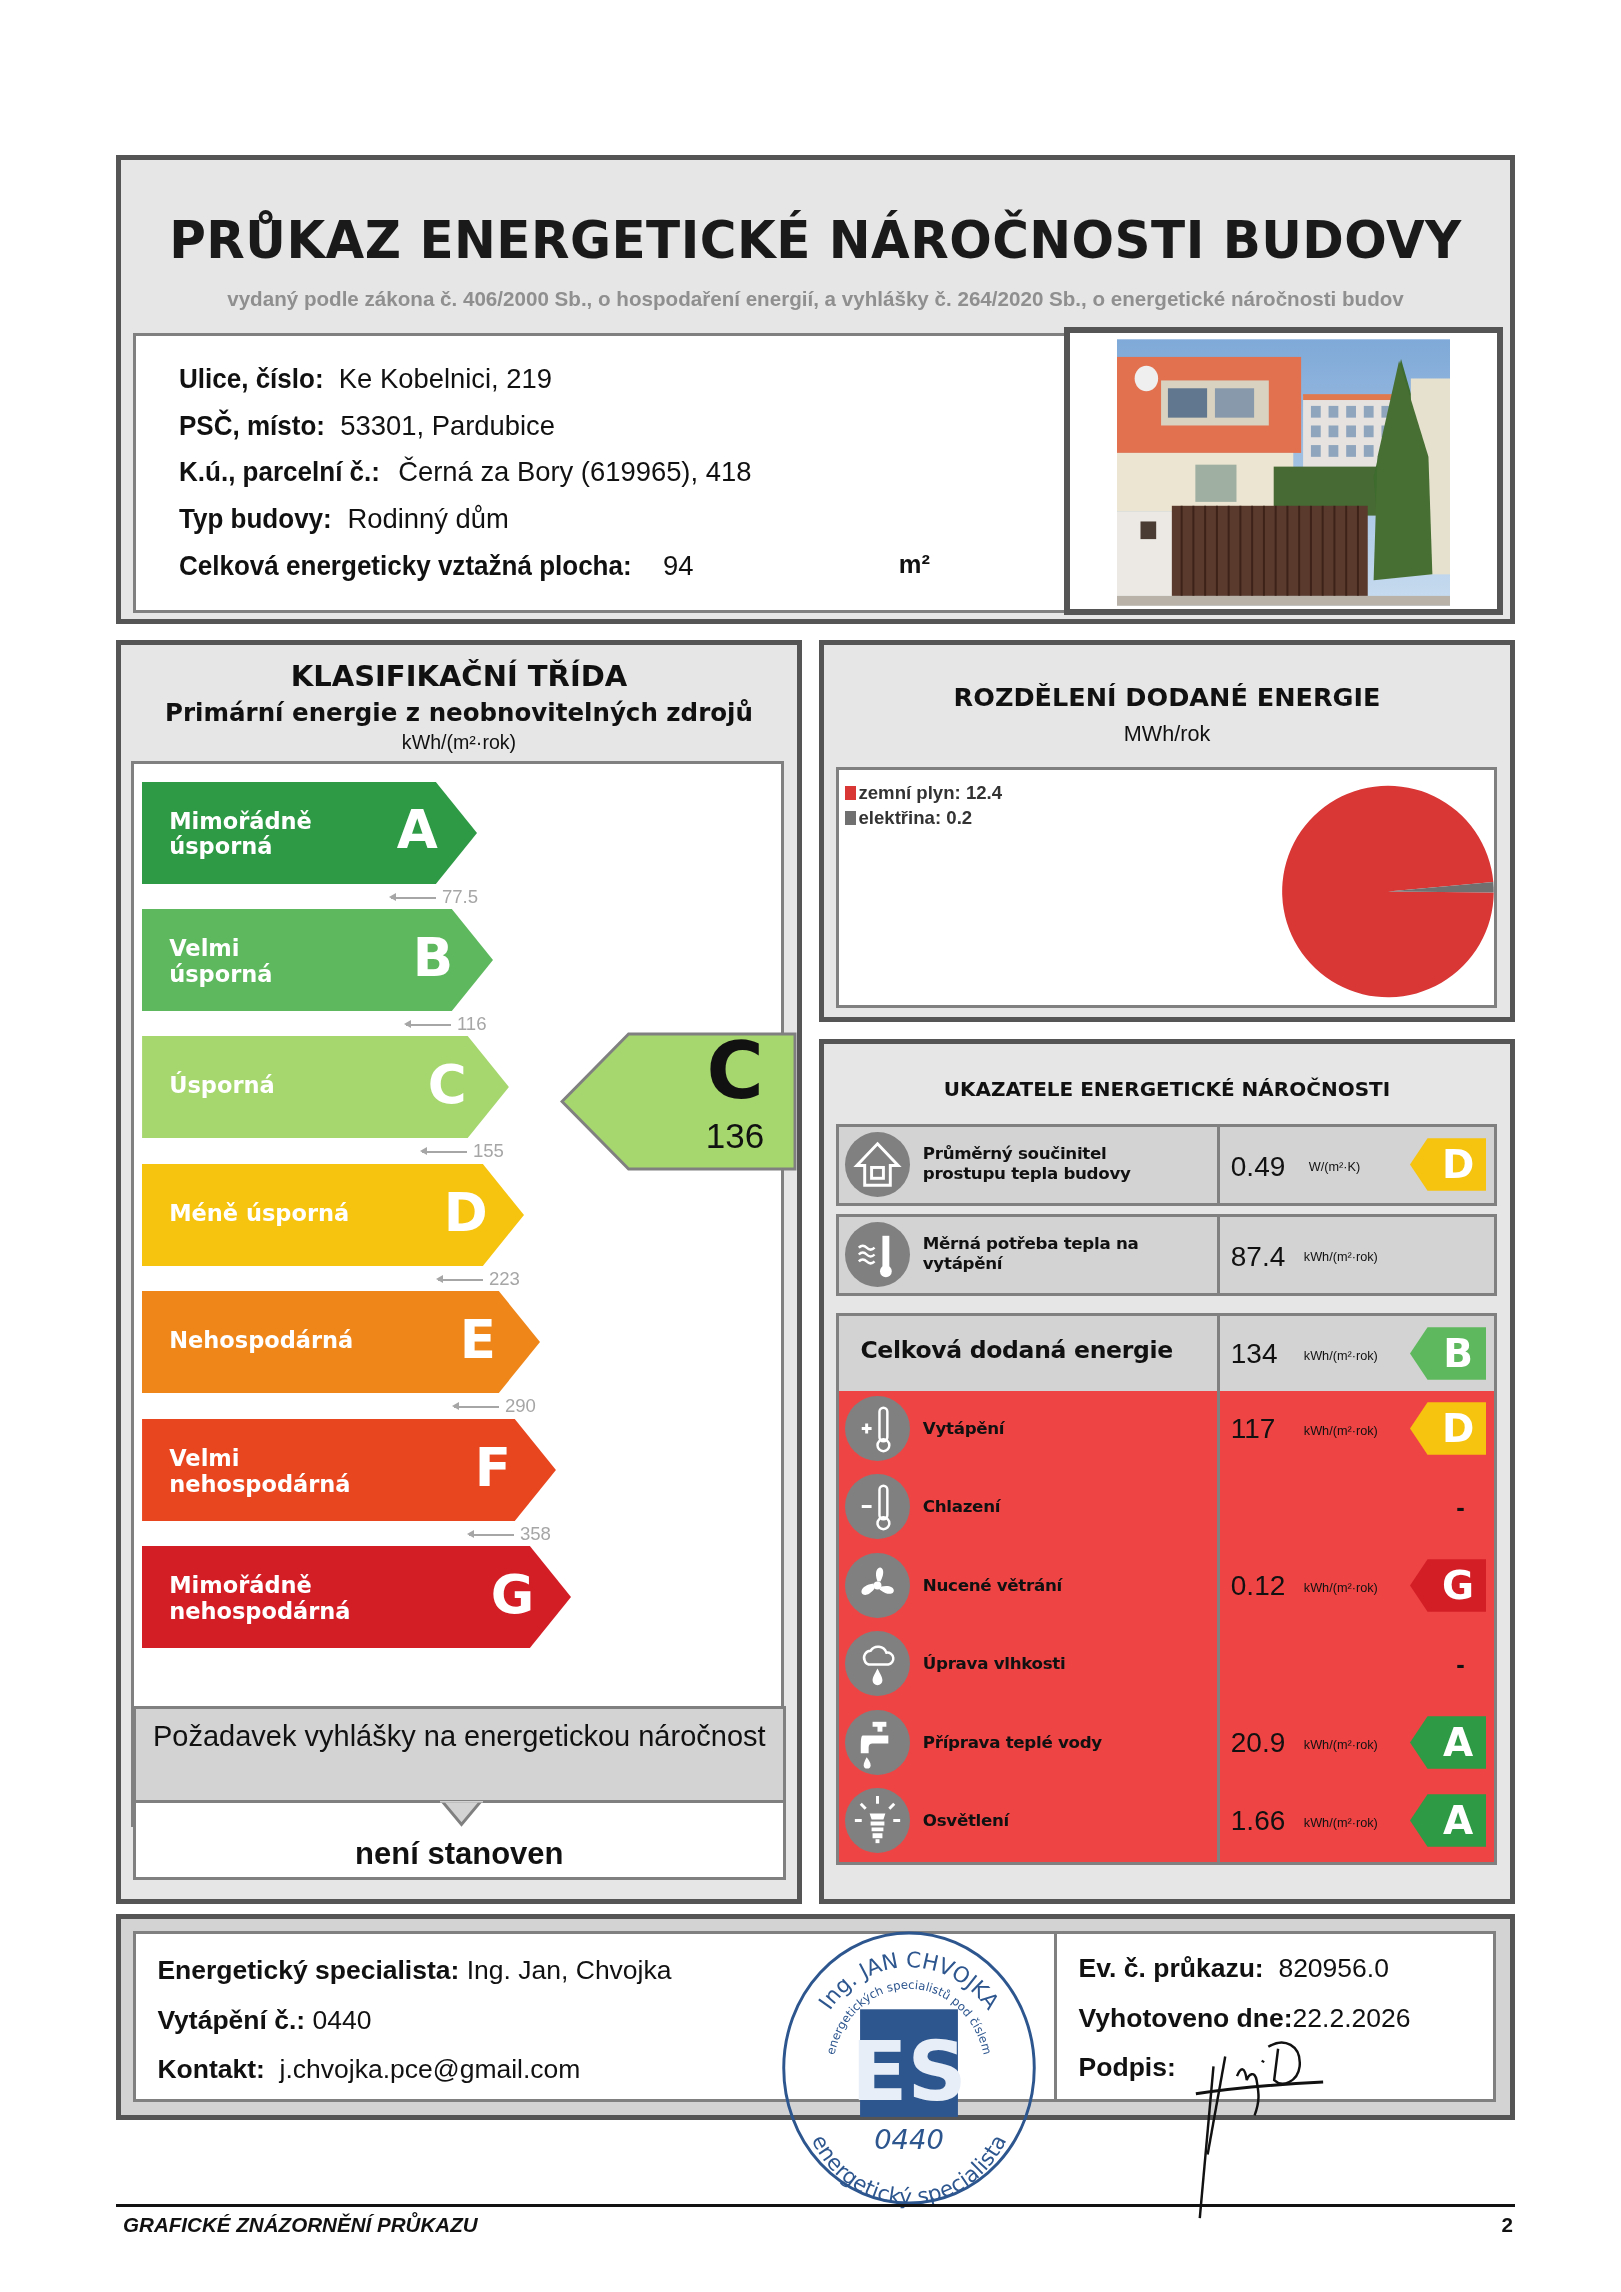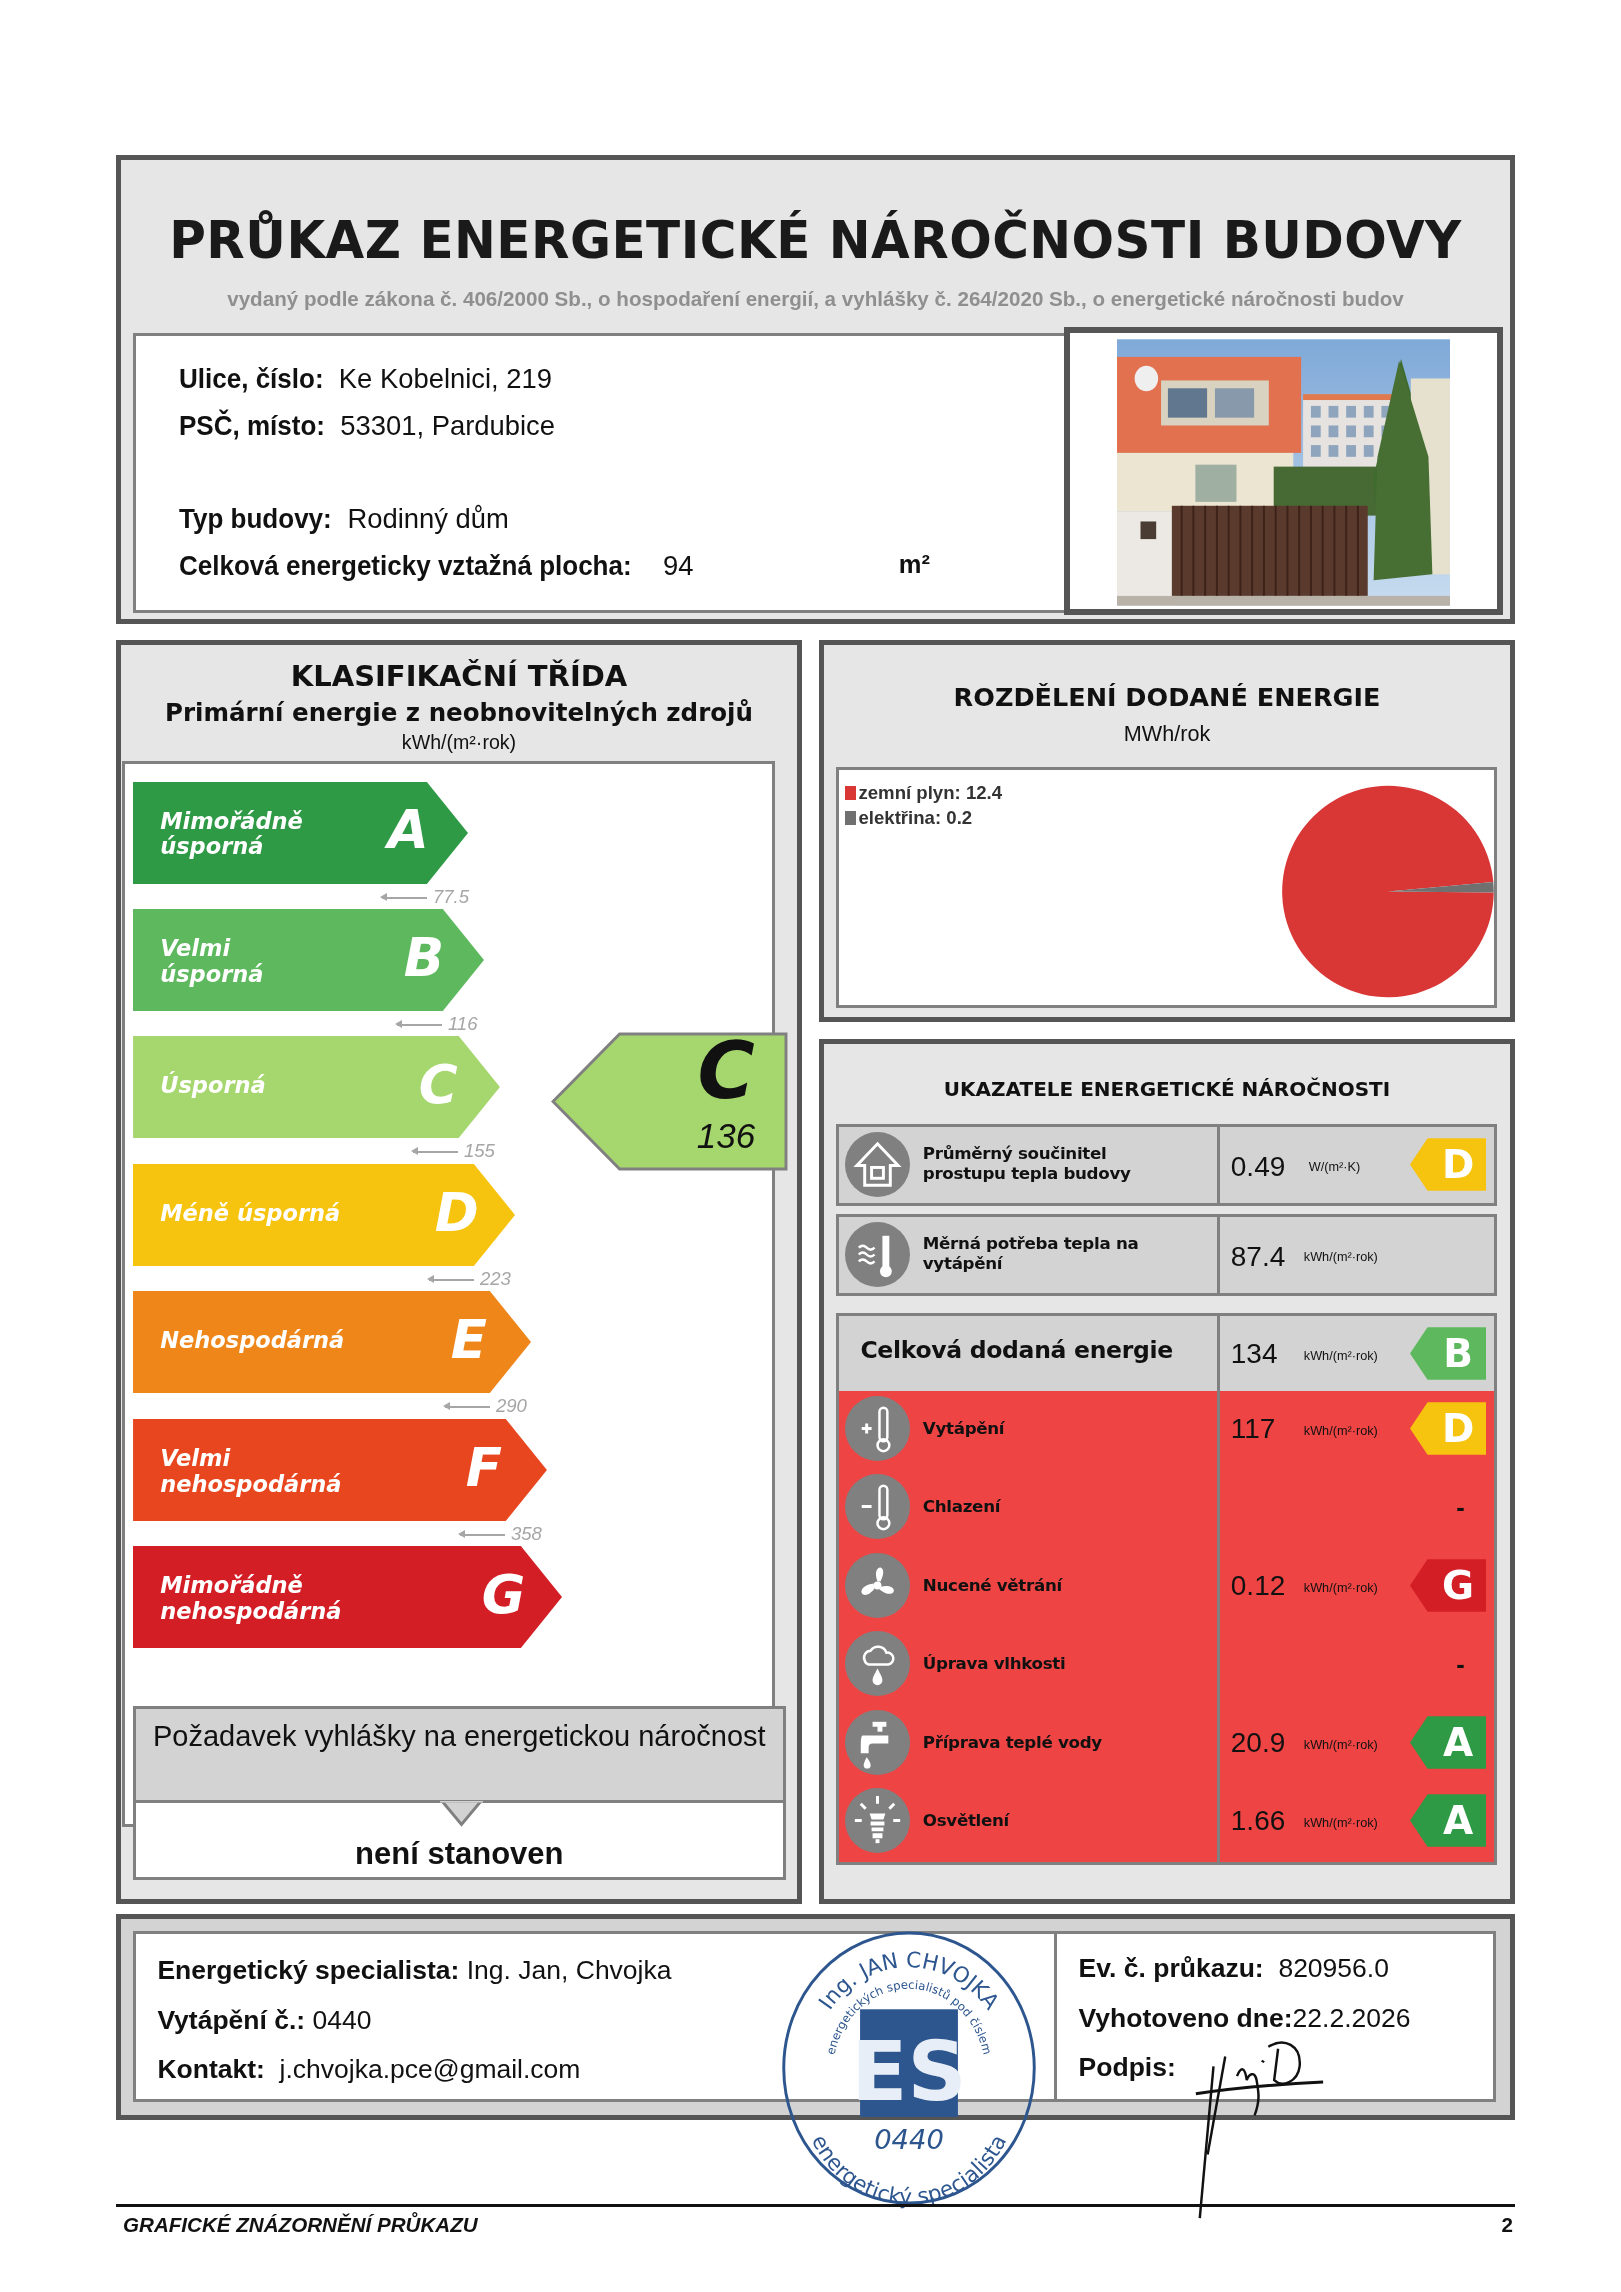--- a/index.html
+++ b/index.html
@@ -17,21 +17,21 @@
   .info-row { position: absolute; left: 43px; font-size: 27.4px; white-space: nowrap; text-align: right; }
   .info-row .lbl { font-weight: bold; transform: scaleX(0.95); display: inline-block; transform-origin: left; }
   .info-row .val { font-weight: normal; margin-left: 7.8px; }
   #area-unit { position: absolute; left: 763px; top: 214px; font-weight: bold; font-size: 25.5px; }
   #photo-box { left: 943px; top: 167px; width: 439px; height: 288px; border: 6.9px solid #555555; background: #fff; }
   #photo { position: absolute; left: 47px; top: 5.9px; width: 333px; height: 267px; overflow: hidden; }
 
   
   #class-panel { left: 116px; top: 640px; width: 686px; height: 1264px; }
   .panel-title { position: absolute; left: 0; right: 0; text-align: center; font-family: "DejaVu Sans", sans-serif; font-weight: 900; color: #111; }
-  #class-scale { left: 1px; top: 116px; width: 653px; height: 1066px; font-style: italic; }
+  #class-scale { left: 10px; top: 116px; width: 653px; height: 1066px; }
   .band { position: absolute; left: 7.8px; height: 100px; }
   .band svg { position: absolute; left: 0; top: 0; overflow: visible; }
   .band-label { position: absolute; left: 27.4px; color: #fff; font-weight: bold; font-size: 22.5px; line-height: 25.5px; font-family: "DejaVu Sans", sans-serif; }
   .band-letter { position: absolute; color: #fff; font-weight: 900; font-size: 53px; font-family: "DejaVu Sans", sans-serif; top: 17.6px; }
   .threshold { position: absolute; color: #a6a6a6; font-size: 18.6px; }
   .threshold .arr { display: inline-block; width: 45px; height: 2px; background: #a6a6a6; vertical-align: middle; position: relative; margin-right: 5.9px; }
   .threshold .arr::before { content: ""; position: absolute; left: -2px; top: -3.9px; border-right: 7.8px solid #a6a6a6; border-top: 4.9px solid transparent; border-bottom: 4.9px solid transparent; }
   #current-class { position: absolute; left: 426px; top: 268px; width: 239px; height: 139px; }
   #current-letter { position: absolute; left: 116px; top: -5.9px; width: 118px; text-align: center; font-family: "DejaVu Sans", sans-serif; font-weight: 900; font-size: 78px; color: #111; }
   #current-value { position: absolute; left: 116px; top: 84px; width: 118px; text-align: center; font-size: 35px; color: #111; }
@@ -79,20 +79,23 @@
 <div class="frame" id="header">
   <div id="title">PRŮKAZ ENERGETICKÉ NÁROČNOSTI BUDOVY</div>
   <div id="subtitle">vydaný podle zákona č. 406/2000 Sb., o hospodaření energií, a vyhlášky č. 264/2020 Sb., o energetické náročnosti budov</div>
 
   <div class="inner" id="info-box">
     <div class="info-row" style="top:27.4px">
       <span class="lbl">Ulice, číslo:</span><span class="val">Ke Kobelnici, 219</span>
     </div>
     <div class="info-row" style="top:74px">
       <span class="lbl">PSČ, místo:</span><span class="val">53301, Pardubice</span>
+    </div>
+    <div class="info-row" style="top:120px">
+      <span class="lbl">K.ú., parcelní č.:</span><span class="val">Černá za Bory (619965), 418</span>
     </div>
     <div class="info-row" style="top:167px">
       <span class="lbl">Typ budovy:</span><span class="val">Rodinný dům</span>
     </div>
     <div class="info-row" style="top:214px">
       <span class="lbl">Celková energeticky vztažná plocha:</span><span class="val">94</span>
     </div>
     <div id="area-unit">m²</div>
   </div>
 

